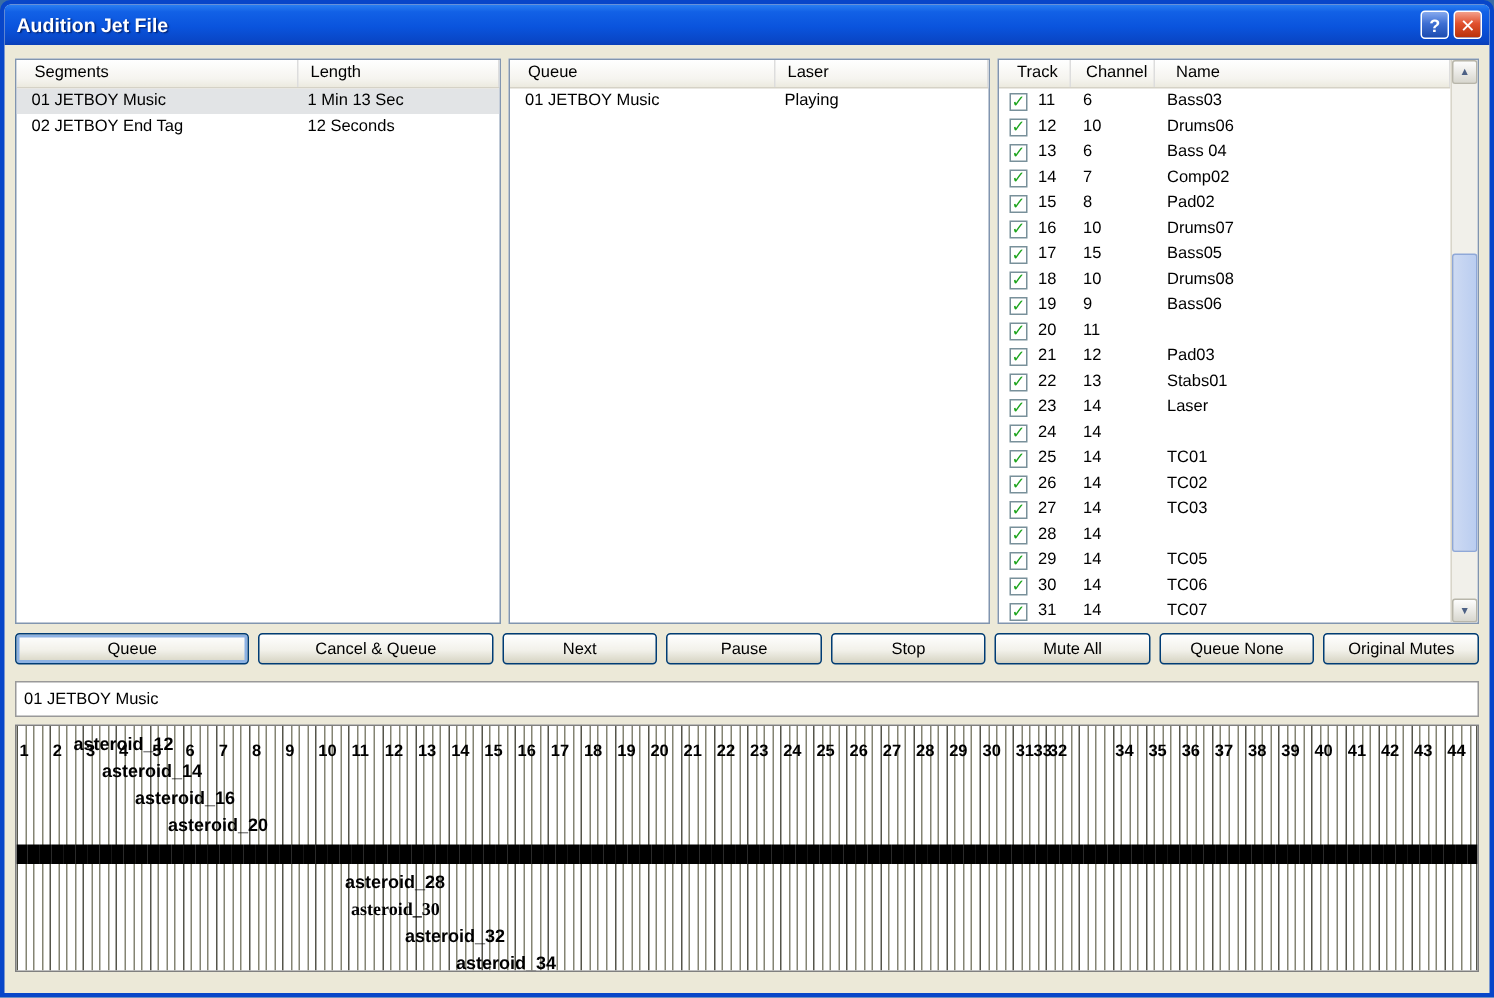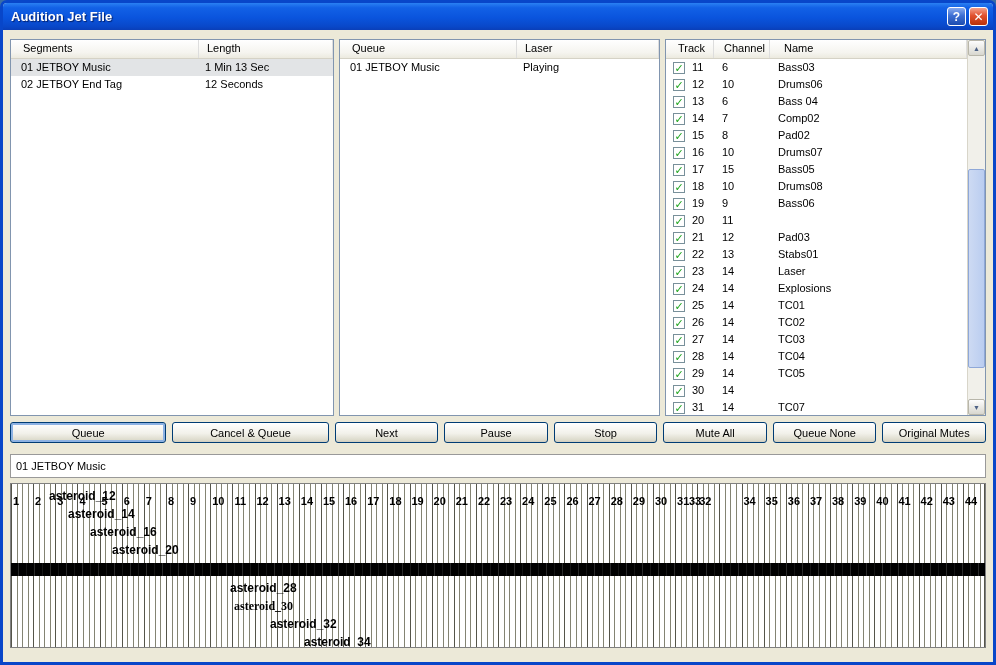--- a/index.html
+++ b/index.html
@@ -181,21 +181,20 @@
               <div class="lrow">
                 <span class="checkbox checked">✓</span>
                 <span class="cell c-track">23</span>
                 <span class="cell c-chan">14</span>
                 <span class="cell c-name">Laser</span>
               </div>
               <div class="lrow">
                 <span class="checkbox checked">✓</span>
                 <span class="cell c-track">24</span>
                 <span class="cell c-chan">14</span>
-                <span class="cell c-name">Explosions</span>
               </div>
               <div class="lrow">
                 <span class="checkbox checked">✓</span>
                 <span class="cell c-track">25</span>
                 <span class="cell c-chan">14</span>
                 <span class="cell c-name">TC01</span>
               </div>
               <div class="lrow">
                 <span class="checkbox checked">✓</span>
                 <span class="cell c-track">26</span>
@@ -205,32 +204,32 @@
               <div class="lrow">
                 <span class="checkbox checked">✓</span>
                 <span class="cell c-track">27</span>
                 <span class="cell c-chan">14</span>
                 <span class="cell c-name">TC03</span>
               </div>
               <div class="lrow">
                 <span class="checkbox checked">✓</span>
                 <span class="cell c-track">28</span>
                 <span class="cell c-chan">14</span>
-                <span class="cell c-name">TC04</span>
               </div>
               <div class="lrow">
                 <span class="checkbox checked">✓</span>
                 <span class="cell c-track">29</span>
                 <span class="cell c-chan">14</span>
                 <span class="cell c-name">TC05</span>
               </div>
               <div class="lrow">
                 <span class="checkbox checked">✓</span>
                 <span class="cell c-track">30</span>
                 <span class="cell c-chan">14</span>
+                <span class="cell c-name">TC06</span>
               </div>
               <div class="lrow">
                 <span class="checkbox checked">✓</span>
                 <span class="cell c-track">31</span>
                 <span class="cell c-chan">14</span>
                 <span class="cell c-name">TC07</span>
               </div>
             </div>
         </div>
         <div class="scrollbar">

